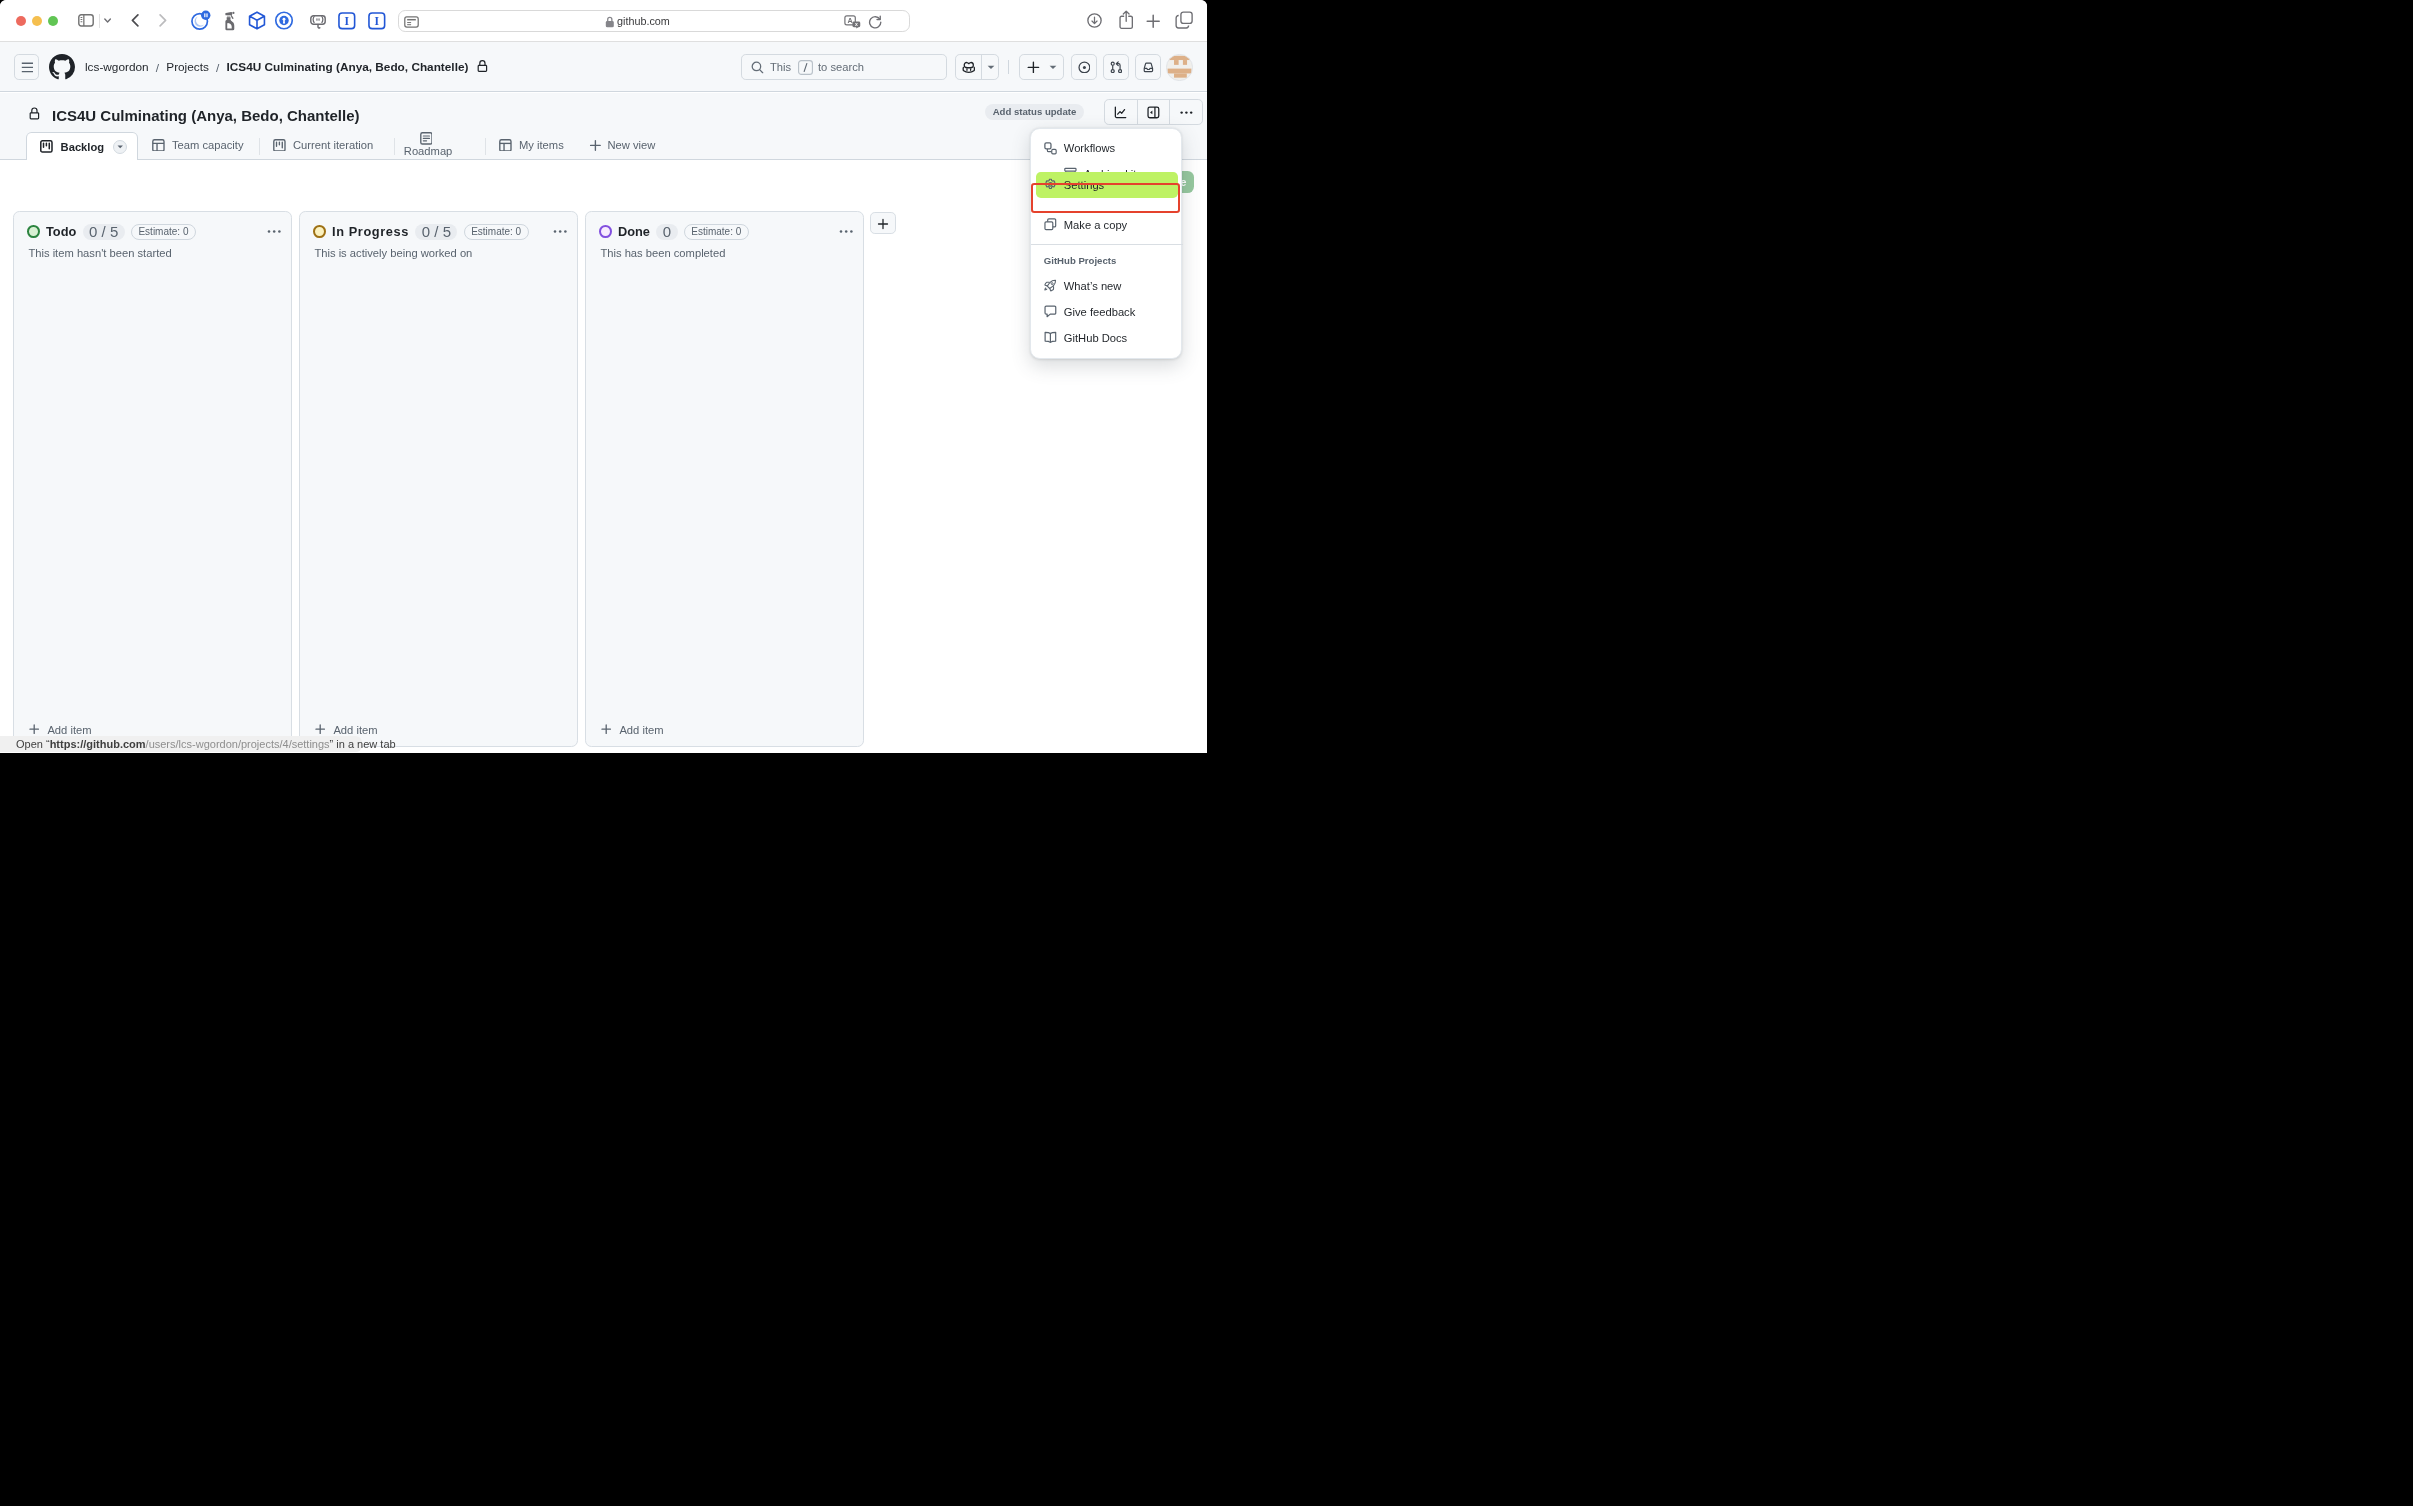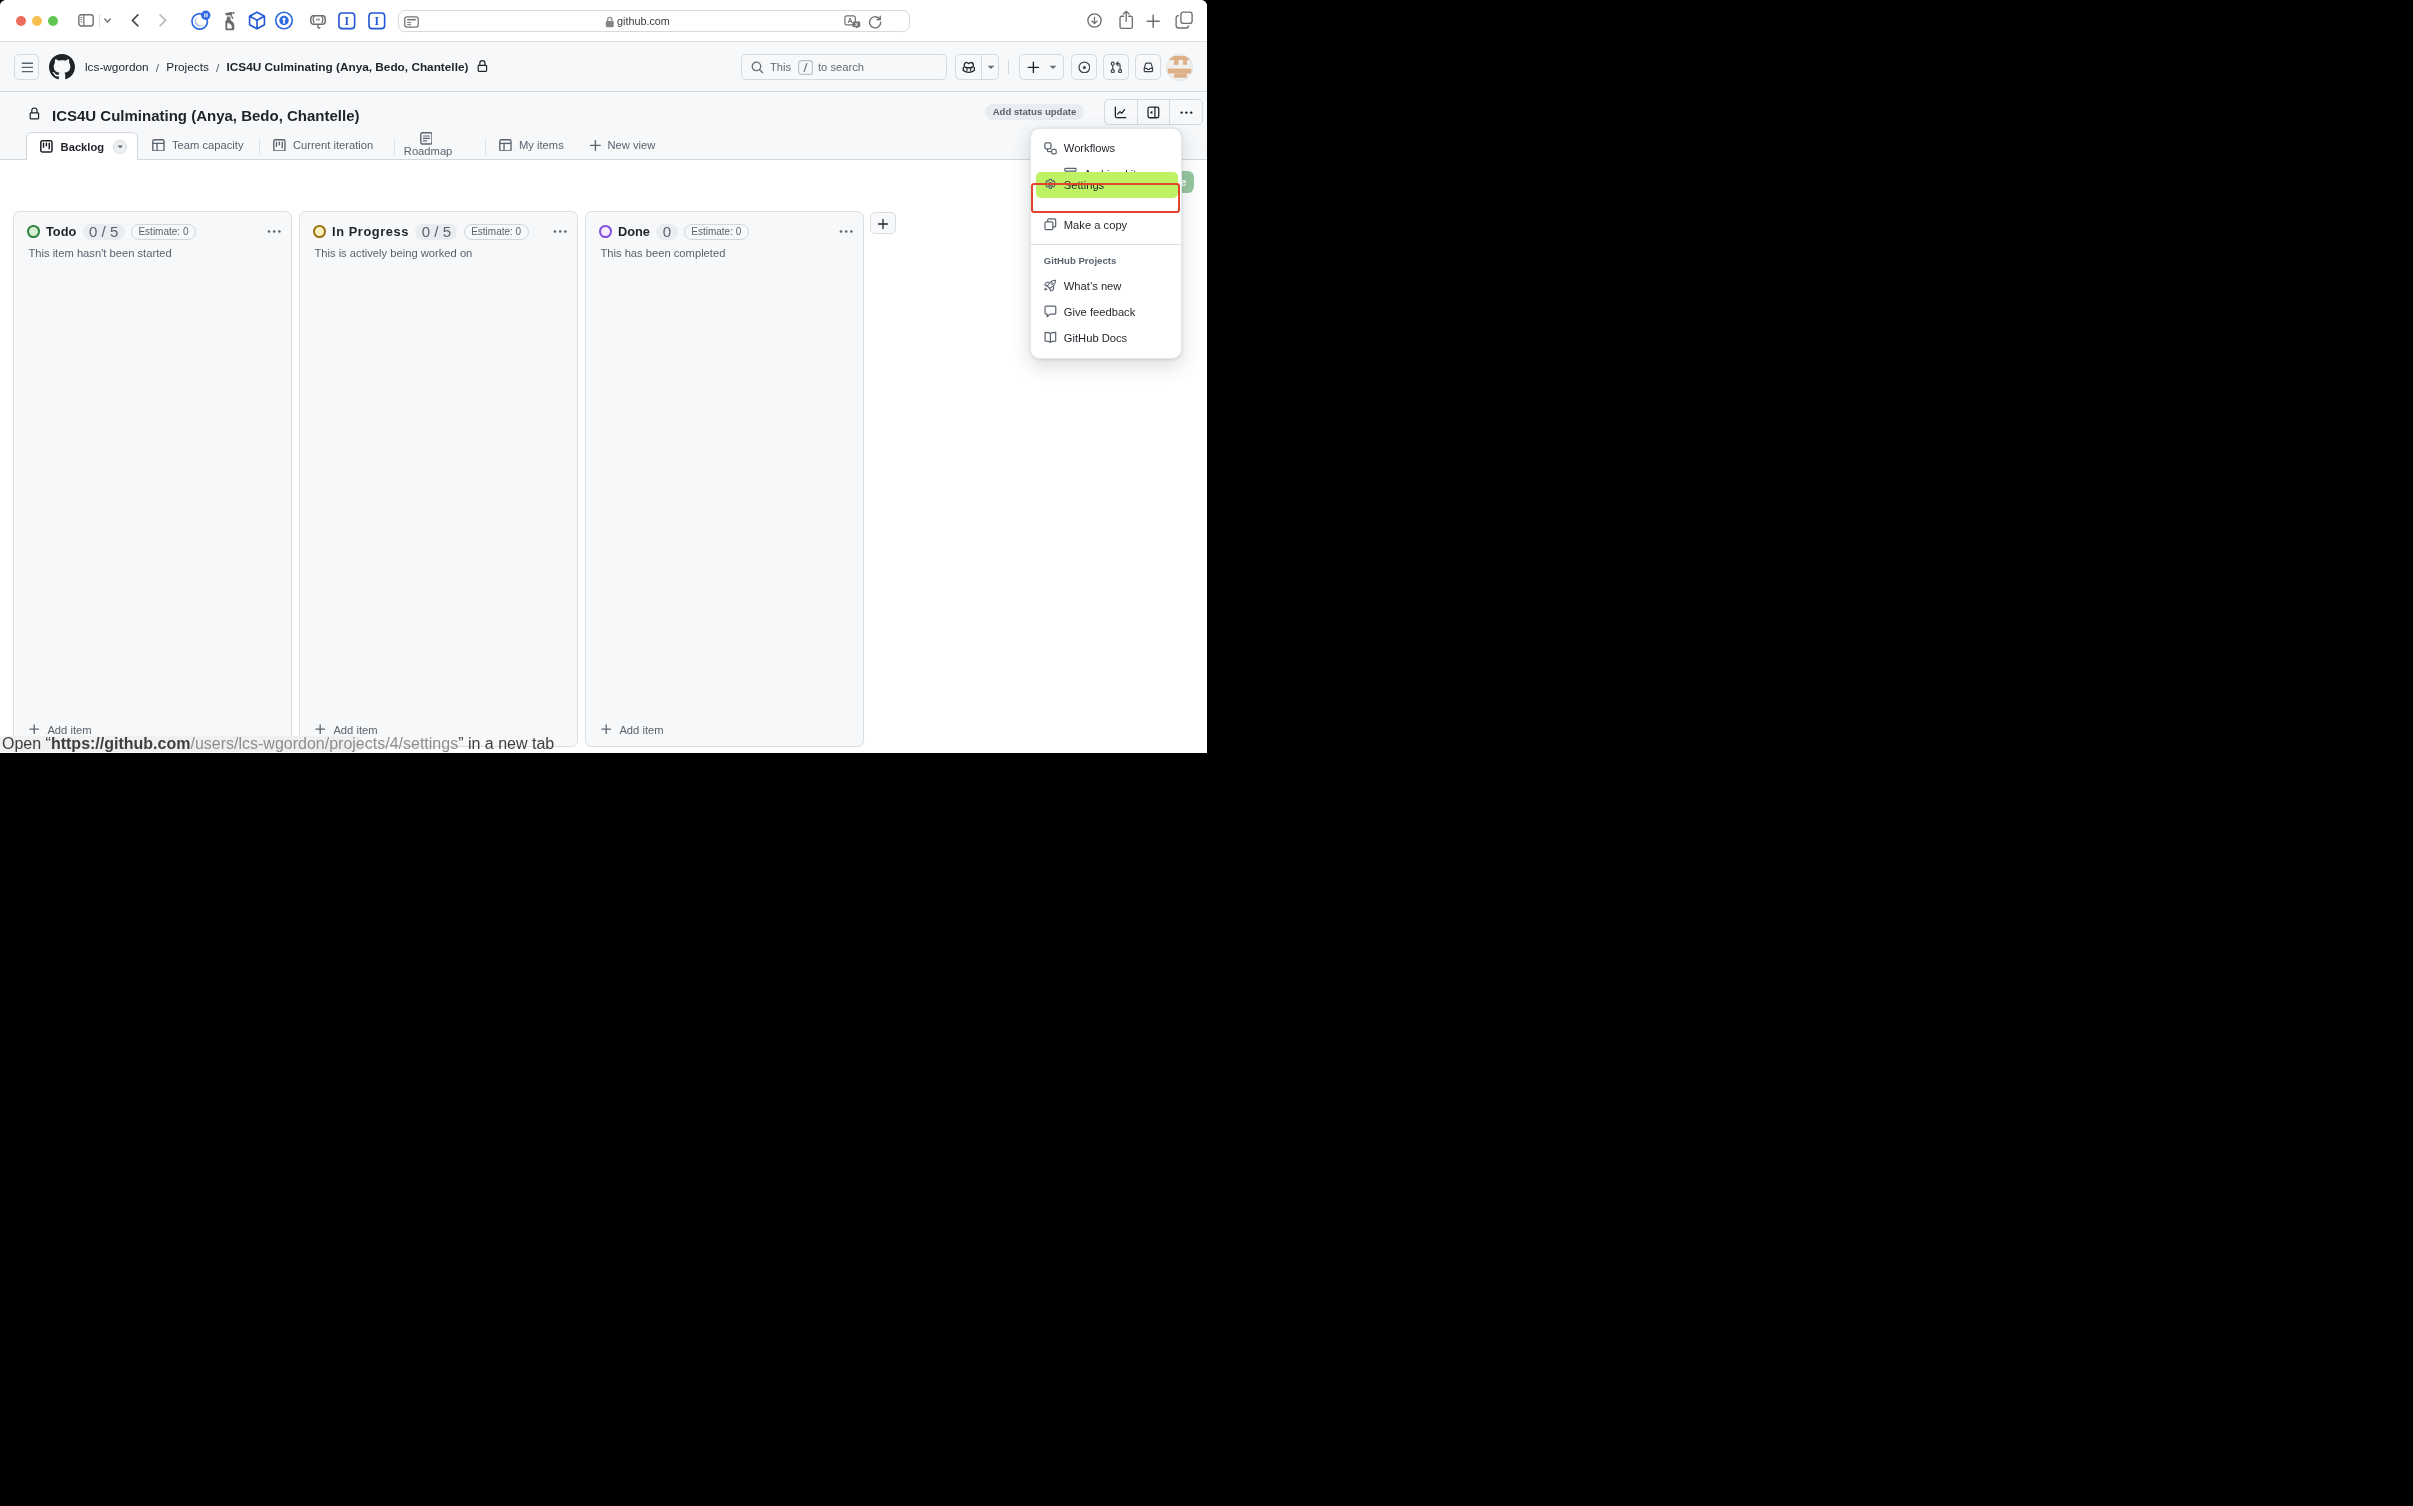--- a/index.html
+++ b/index.html
@@ -71,22 +71,22 @@
           border:0.8px solid #e3e8ed; border-radius:9.6px; z-index:5;
           box-shadow:0 6.4px 19px rgba(66,74,83,0.20), 0 0.8px 2.4px rgba(27,31,36,0.12); }
   .mi { position:absolute; left:4.8px; width:142px; height:25.5px; display:flex; align-items:center;
         font-size:11.2px; color:#1f2328; border-radius:4.8px; }
   .mi svg { margin-left:8px; margin-right:7.2px; }
   #redbox { position:absolute; left:1031px; top:183px; width:149px; height:30px;
             border:2px solid #e5422d; border-radius:3.2px; z-index:6; }
 
   
   #statusbar { position:absolute; left:0; top:736px; width:362px; height:16.4px; background:#f0f0f0;
-               border-radius:0 6.4px 6.4px 0; z-index:7; font-size:16px; color:#3f3f3f;
-               line-height:16.4px; padding-left:2px; white-space:nowrap; }
+               border-radius:0 6.4px 6.4px 0; z-index:7; font-size:11px; color:#3f3f3f;
+               line-height:16.4px; padding-left:16px; white-space:nowrap; }
   #statusbar .gray { color:#8e8e8e; }
 </style>
 </head>
 <body>
 <div id="win">
   <div id="toolbar">
     <div class="tl" style="left:15.6px;background:#ed6a5e;"></div>
     <div class="tl" style="left:32px;background:#f5bf4f;"></div>
     <div class="tl" style="left:48px;background:#61c554;"></div>
 

